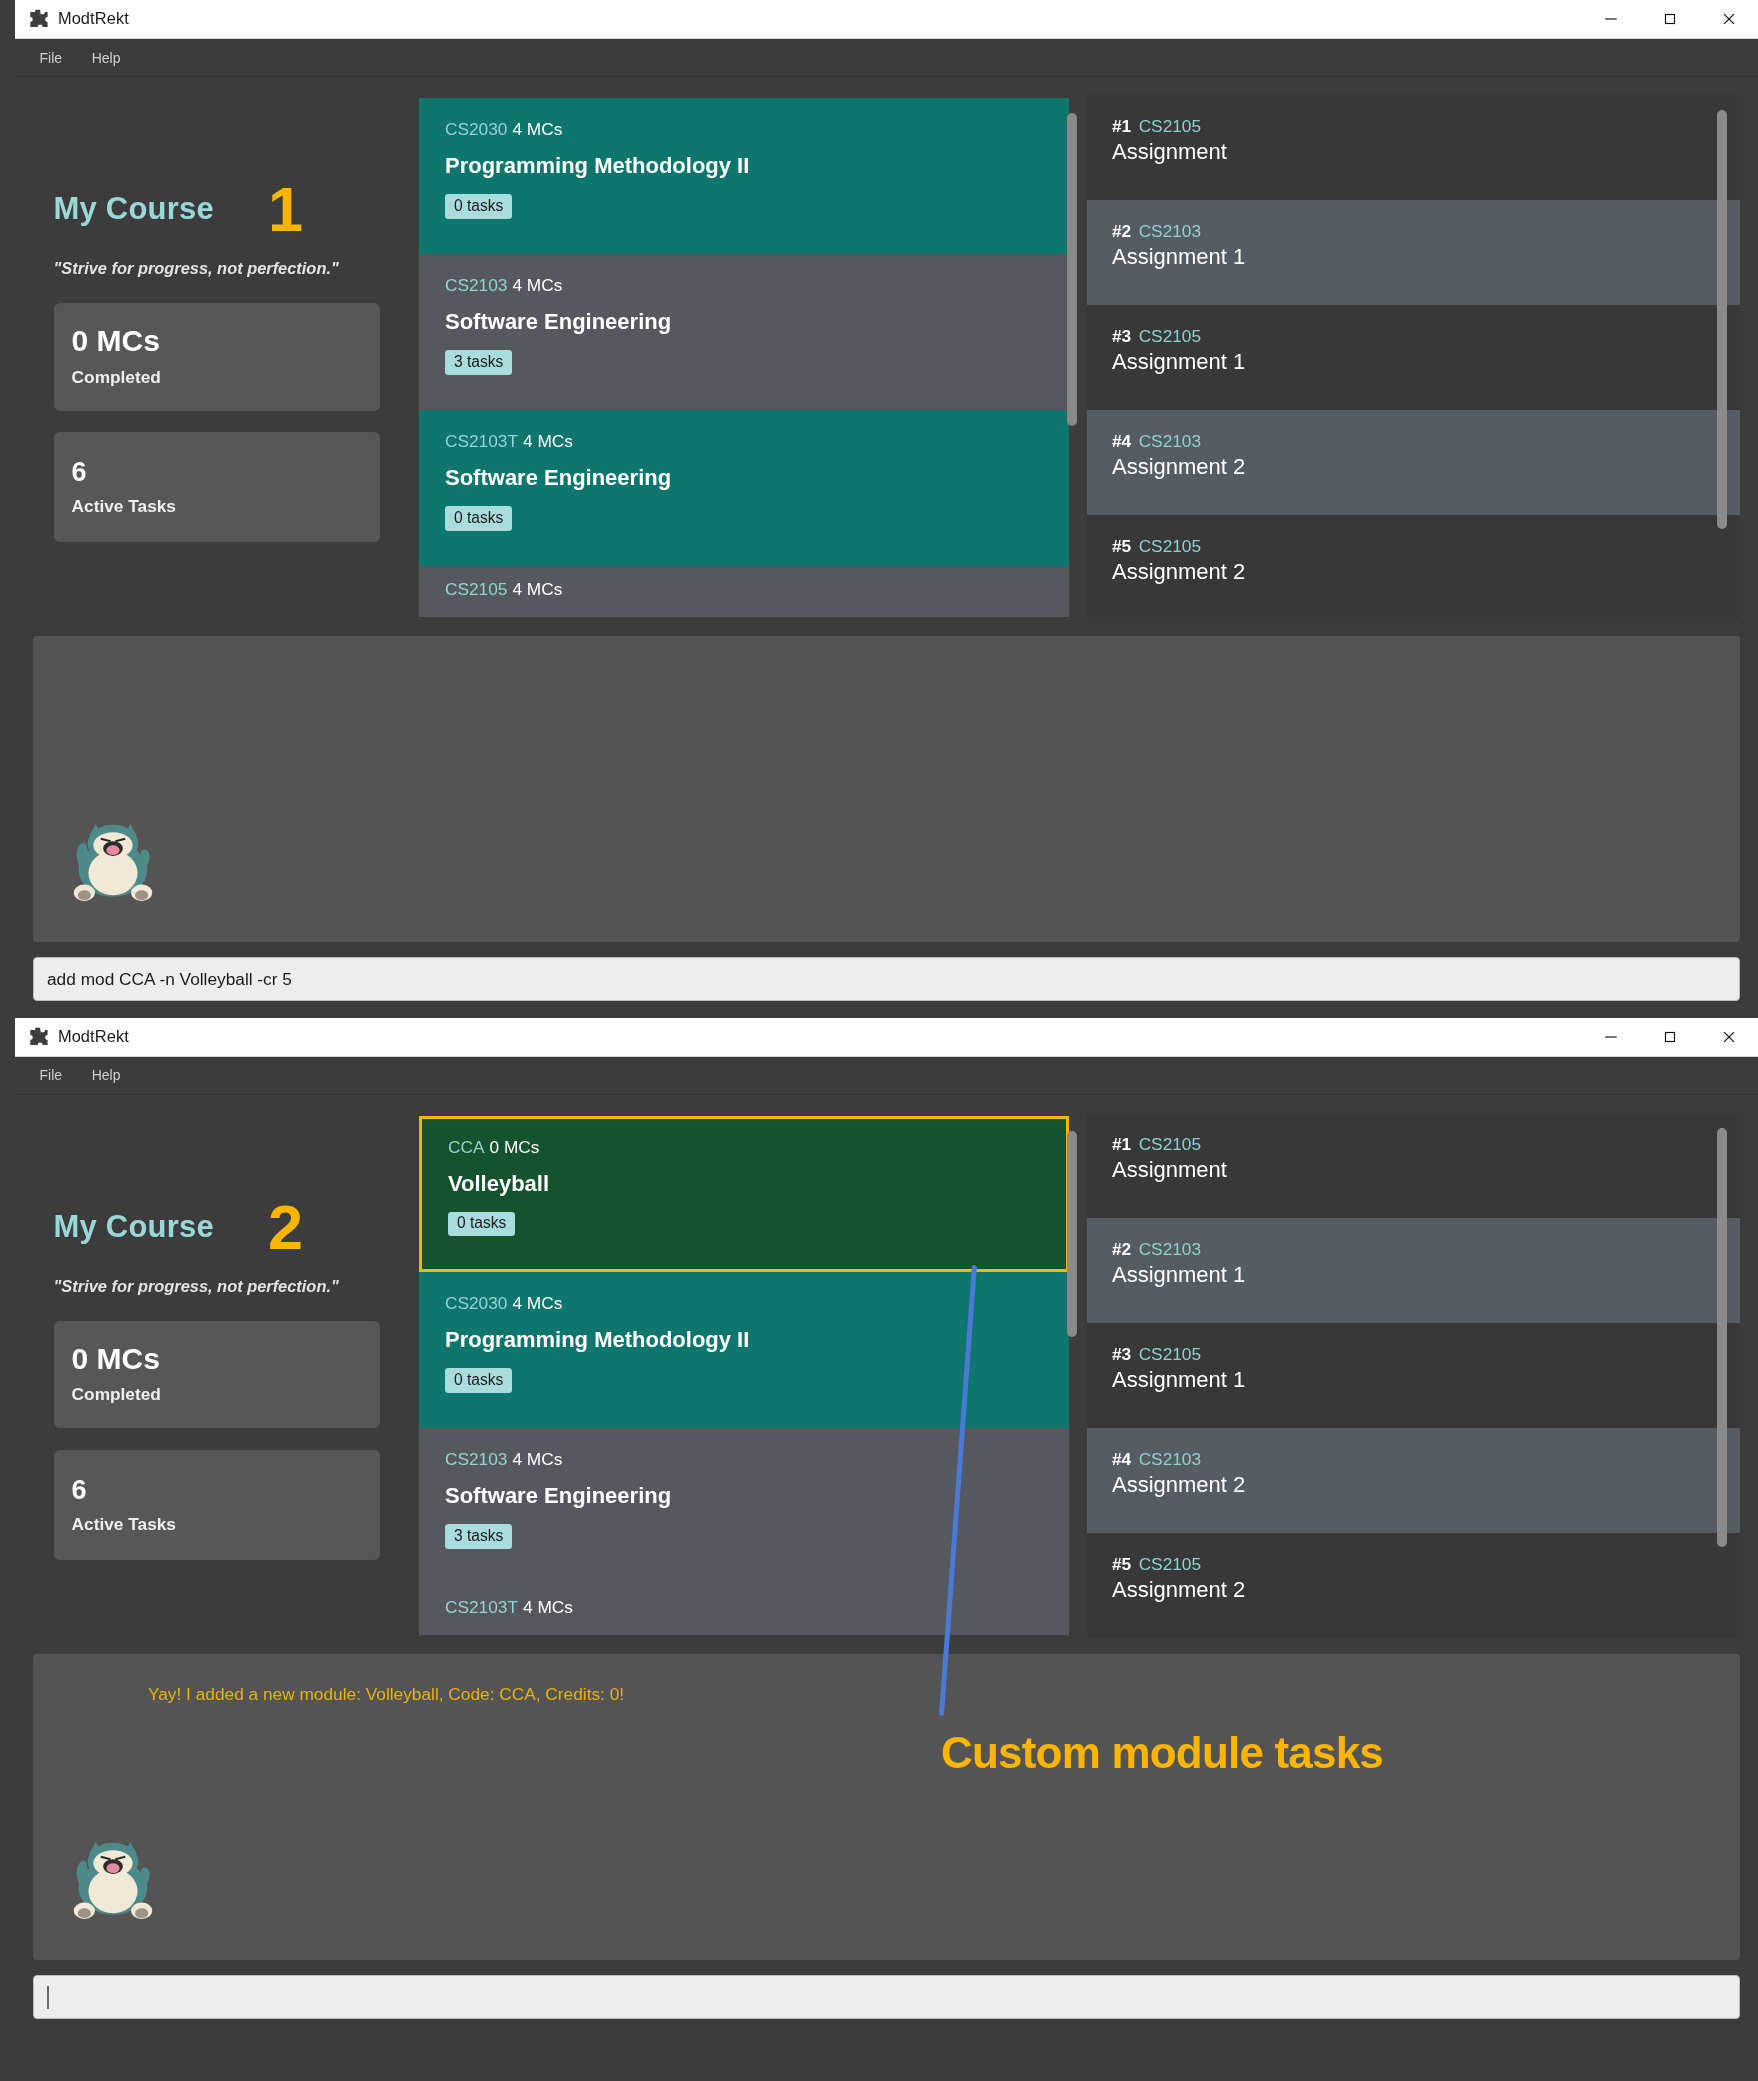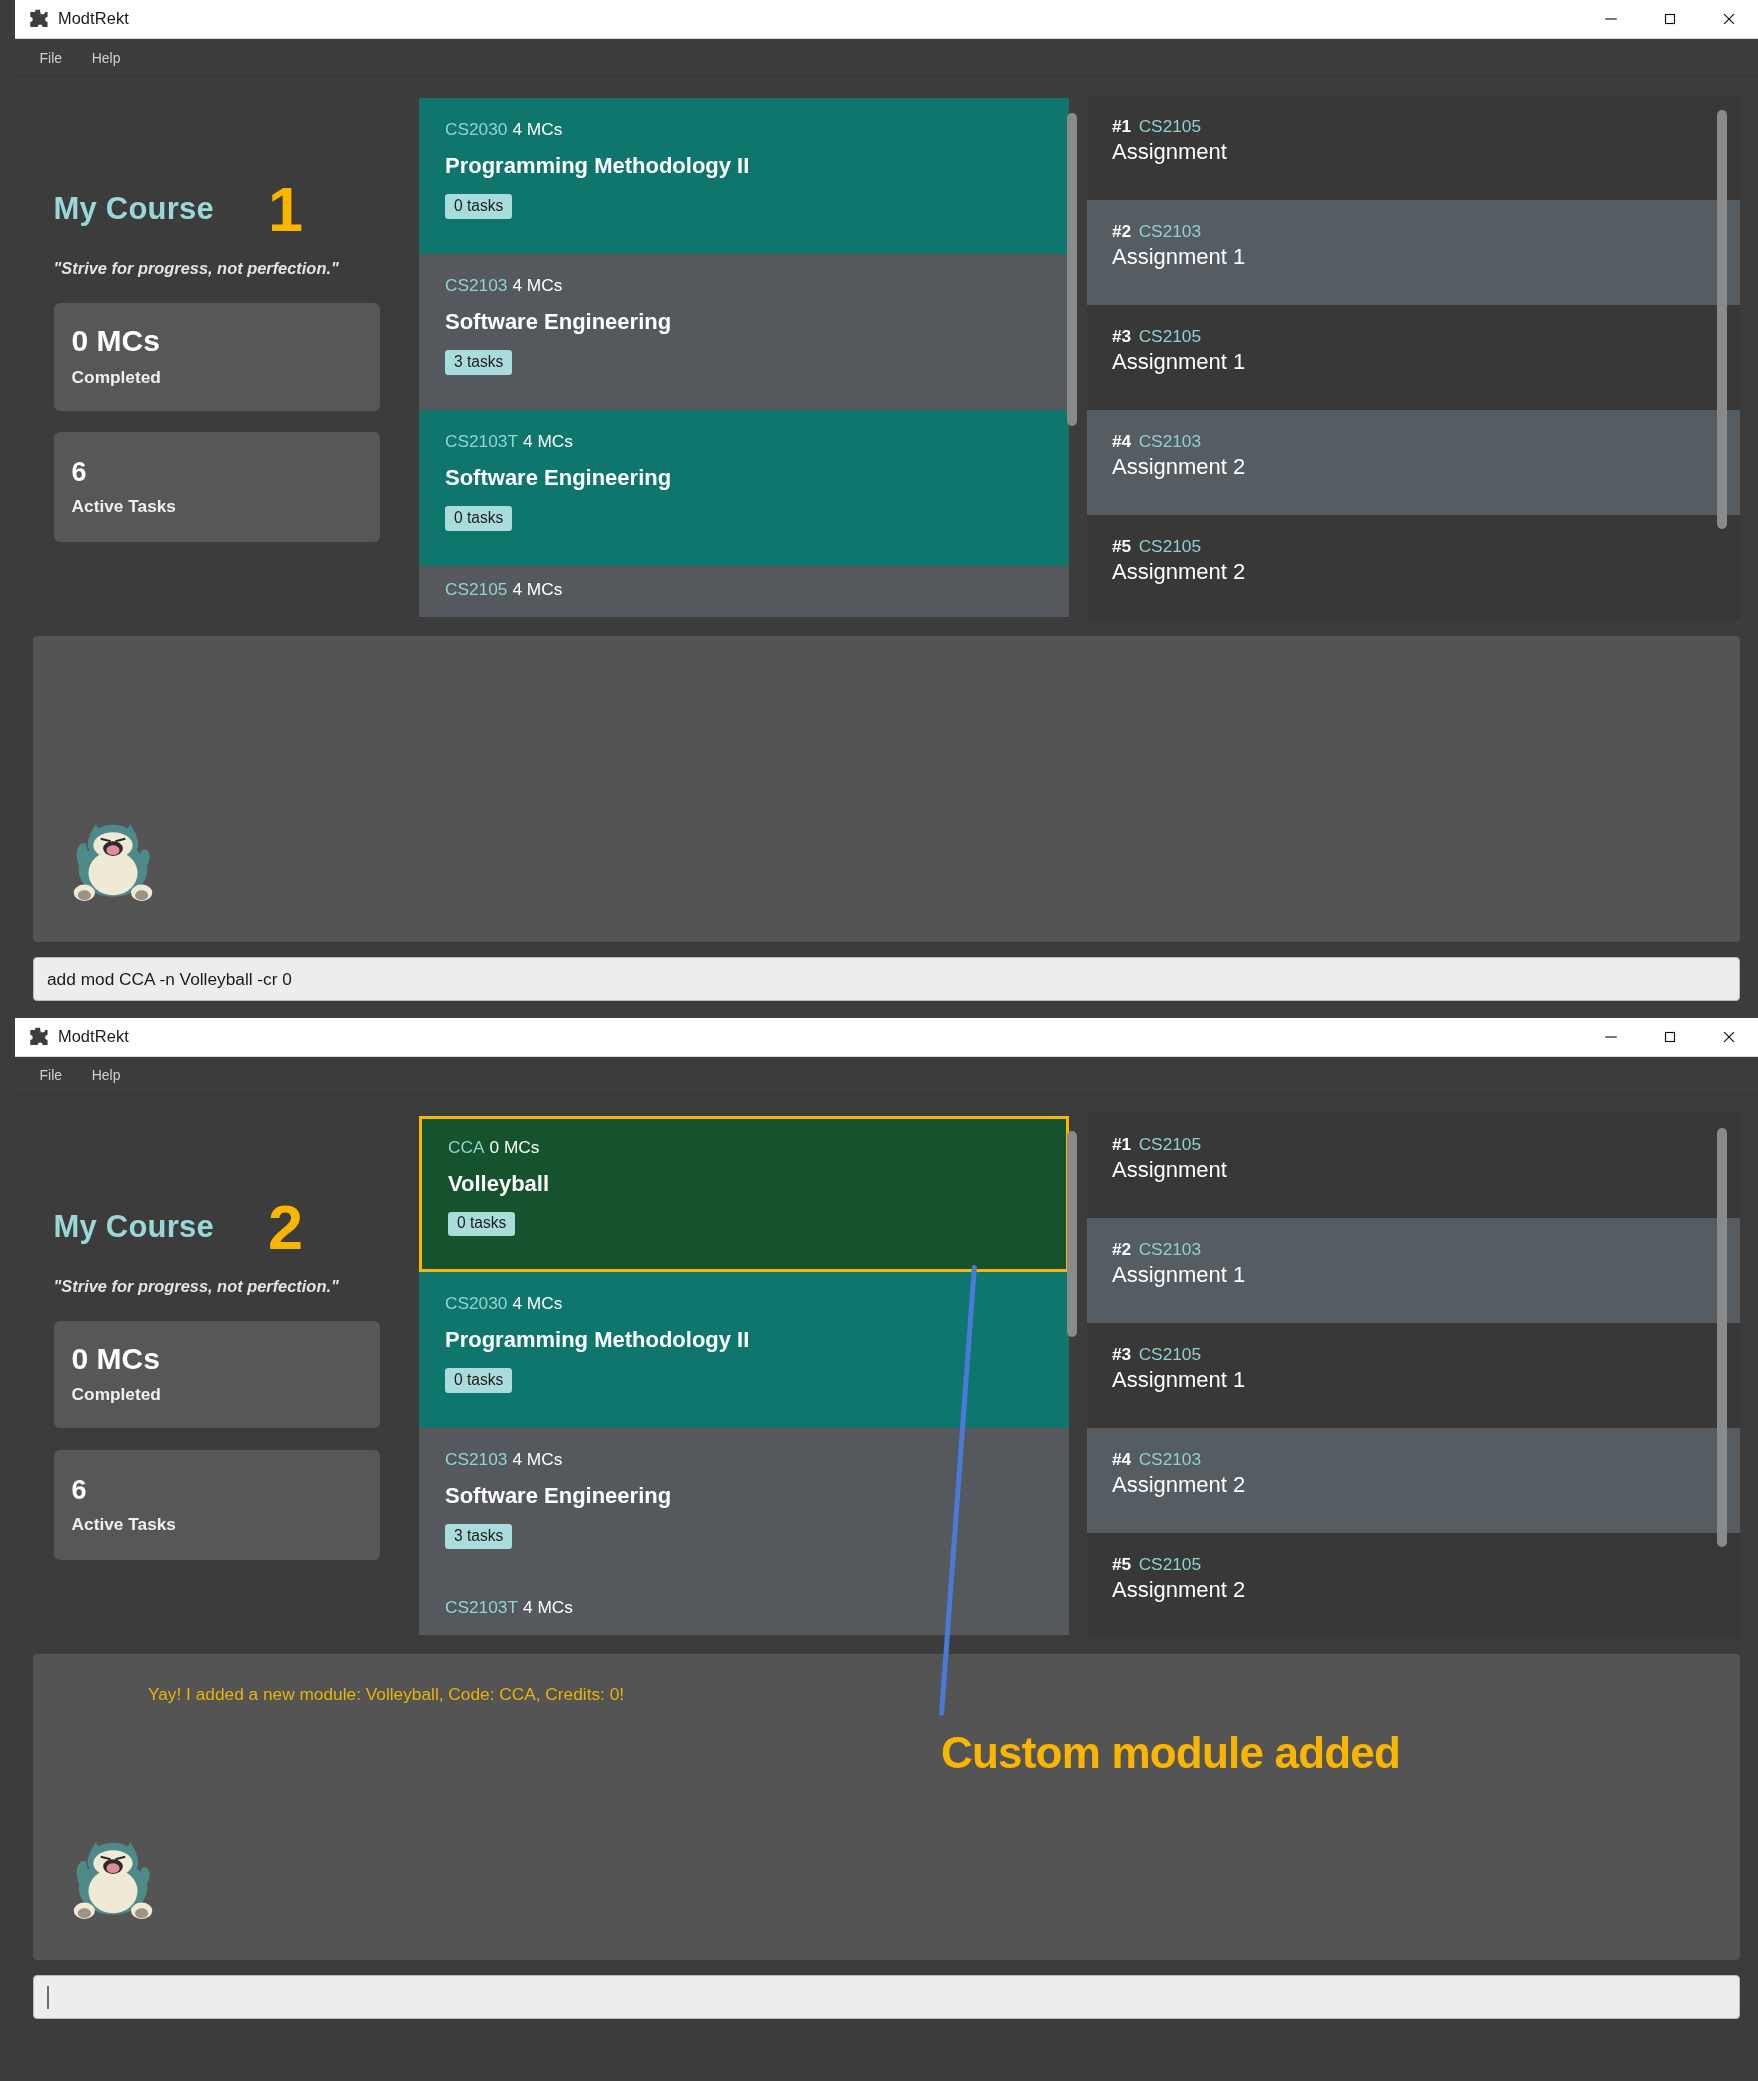--- a/index.html
+++ b/index.html
@@ -351,21 +351,21 @@
         <ellipse cx="90" cy="93" rx="8" ry="6" fill="#9c9384"></ellipse>
         <ellipse cx="55" cy="36" rx="12" ry="9" fill="#2a2a2a"></ellipse>
         <ellipse cx="55" cy="38" rx="8" ry="6" fill="#e08ba0"></ellipse>
         <path d="M40 24 L52 27" stroke="#2a2a2a" stroke-width="2.4" fill="none"></path>
         <path d="M70 24 L58 27" stroke="#2a2a2a" stroke-width="2.4" fill="none"></path>
       </svg>
     </span>
   </div>
 
   <div class="cmd-wrap">
-    <div class="cmd-input">add mod CCA -n Volleyball -cr 0</div>
+    <div class="cmd-input">add mod CCA -n Volleyball -cr 5</div>
   </div>
 </div>
 
 <div class="app-window">
 
   <div class="titlebar">
     <div class="tb-left">
       <span class="tb-icon">
         <svg width="21.4" height="21.4" viewBox="0 0 26 26">
           <path d="M10 2h6v3a3 3 0 106 0h3v6a3 3 0 100 6v6h-6a3 3 0 10-6 0H4v-6a3 3 0 100-6V5h6z" fill="#3d3d3d"></path>
@@ -501,21 +501,21 @@
         <ellipse cx="20" cy="90" rx="13" ry="10" fill="#efe9d6"></ellipse>
         <ellipse cx="90" cy="90" rx="13" ry="10" fill="#efe9d6"></ellipse>
         <ellipse cx="20" cy="93" rx="8" ry="6" fill="#9c9384"></ellipse>
         <ellipse cx="90" cy="93" rx="8" ry="6" fill="#9c9384"></ellipse>
         <ellipse cx="55" cy="36" rx="12" ry="9" fill="#2a2a2a"></ellipse>
         <ellipse cx="55" cy="38" rx="8" ry="6" fill="#e08ba0"></ellipse>
         <path d="M40 24 L52 27" stroke="#2a2a2a" stroke-width="2.4" fill="none"></path>
         <path d="M70 24 L58 27" stroke="#2a2a2a" stroke-width="2.4" fill="none"></path>
       </svg>
     </span>
-    <div class="annot-label" style="left:908px; top:74px;">Custom module added</div>
+    <div class="annot-label" style="left:908px; top:74px;">Custom module tasks</div>
   </div>
 
   <div class="cmd-wrap">
     <div class="cmd-input">
         <span class="caret"></span>
       </div>
   </div>
 
   <div class="annot-line" style="left:972px; top:247px; width:5px; height:452px; transform-origin: top center; transform: rotate(4.2deg); border-radius:2.5px;"></div>
 </div>

